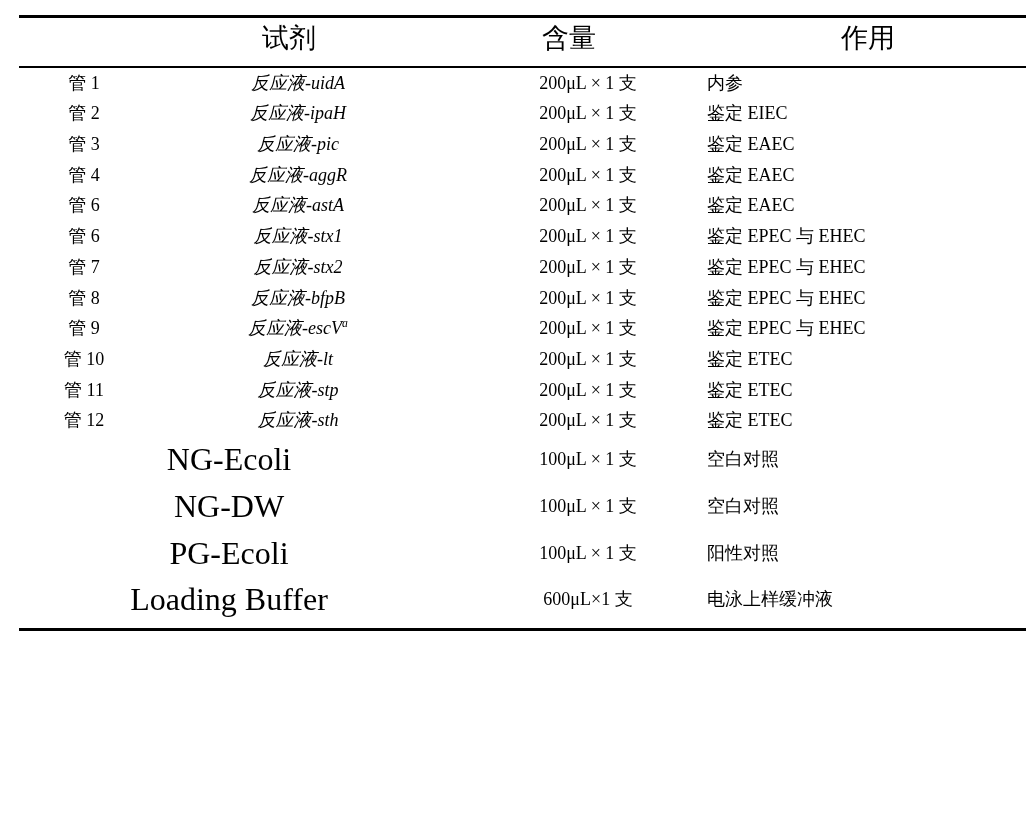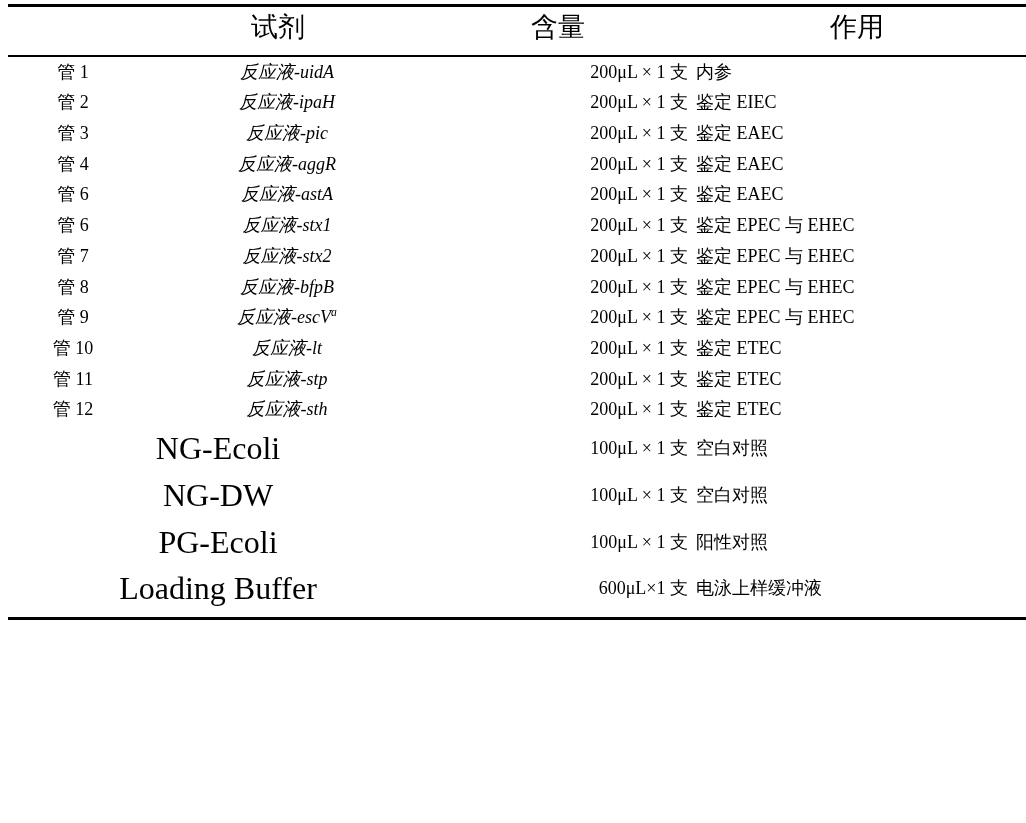--- a/index.html
+++ b/index.html
@@ -10,21 +10,21 @@
   body {
     width: 1026px;
     height: 823px;
     font-family: "Liberation Serif", "DejaVu Serif", serif;
     color: #000000;
     overflow: hidden;
   }
   .table-wrap {
     width: 1026px;
     box-sizing: border-box;
-    padding: 4px;
+    padding: 15px;
   }
   table.reagent-table {
     width: 1018px;
     margin: 0 4px;
     border-collapse: collapse;
     table-layout: fixed;
   }
   table.reagent-table col.c-tube { width: 120px; }
   table.reagent-table col.c-reagent { width: 300px; }
   table.reagent-table col.c-amount { width: 260px; }
@@ -53,21 +53,21 @@
   td.tube-cell {
     text-align: center;
     padding-left: 10px;
   }
   td.reagent-cell {
     text-align: center;
     padding-left: 18px;
     font-style: italic;
   }
   td.amount-cell {
-    text-align: right;
+    text-align: center;
     padding-left: 38px;
   }
   td.use-cell {
     text-align: left;
     padding-left: 8px;
     margin-top: 16px;
   }
   
   td.ctrl-name {
     text-align: center;

